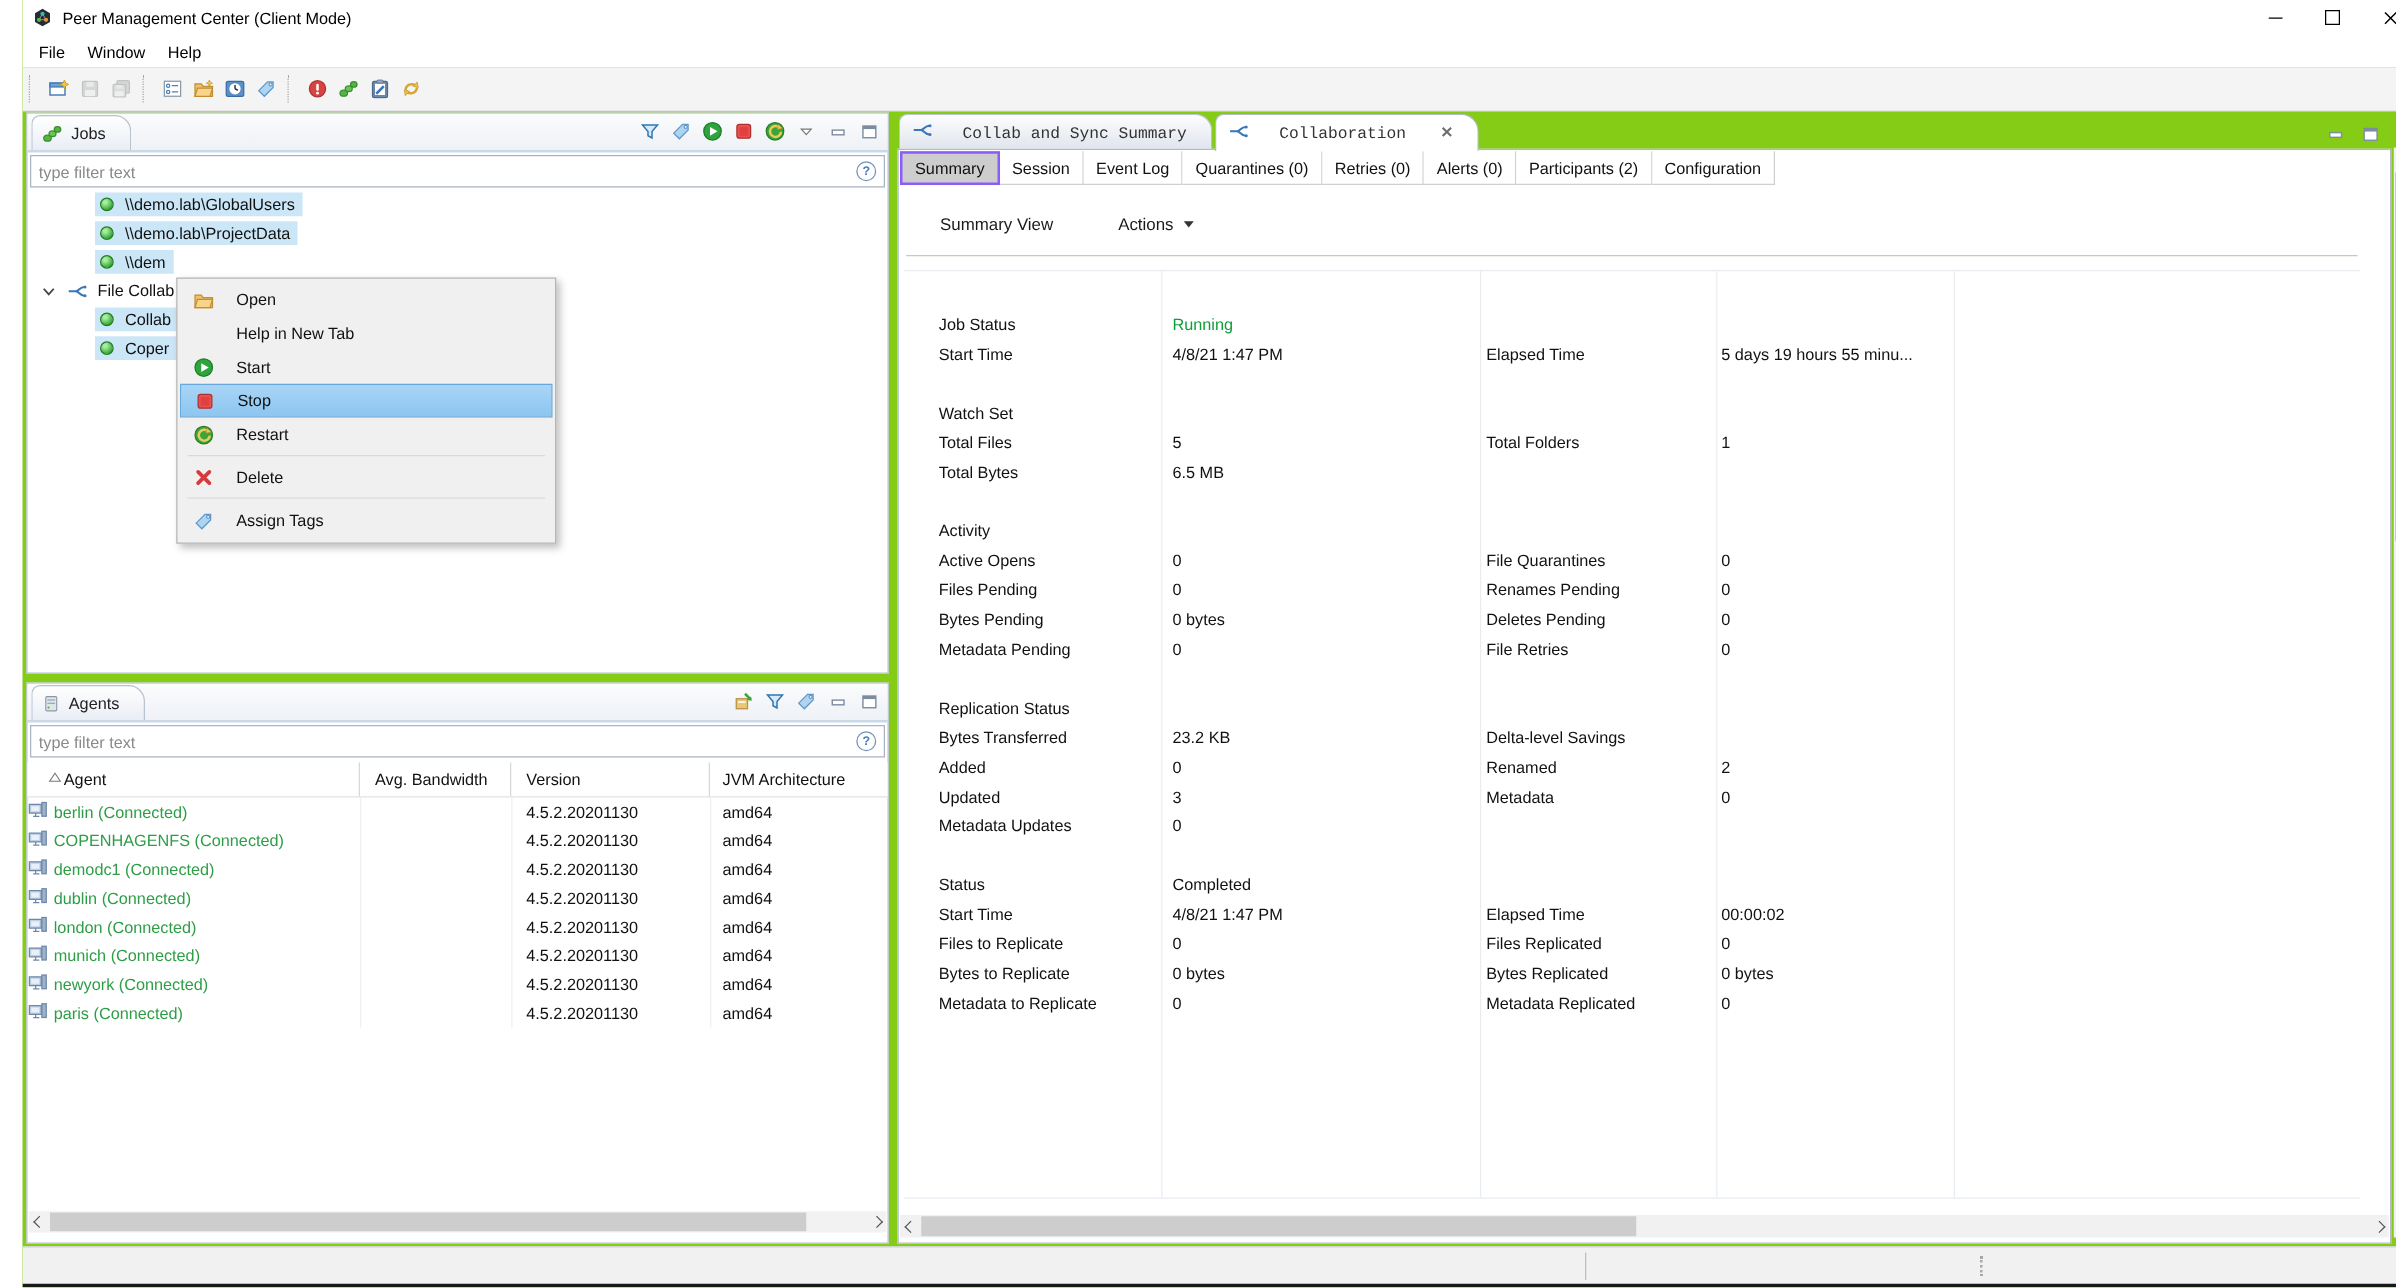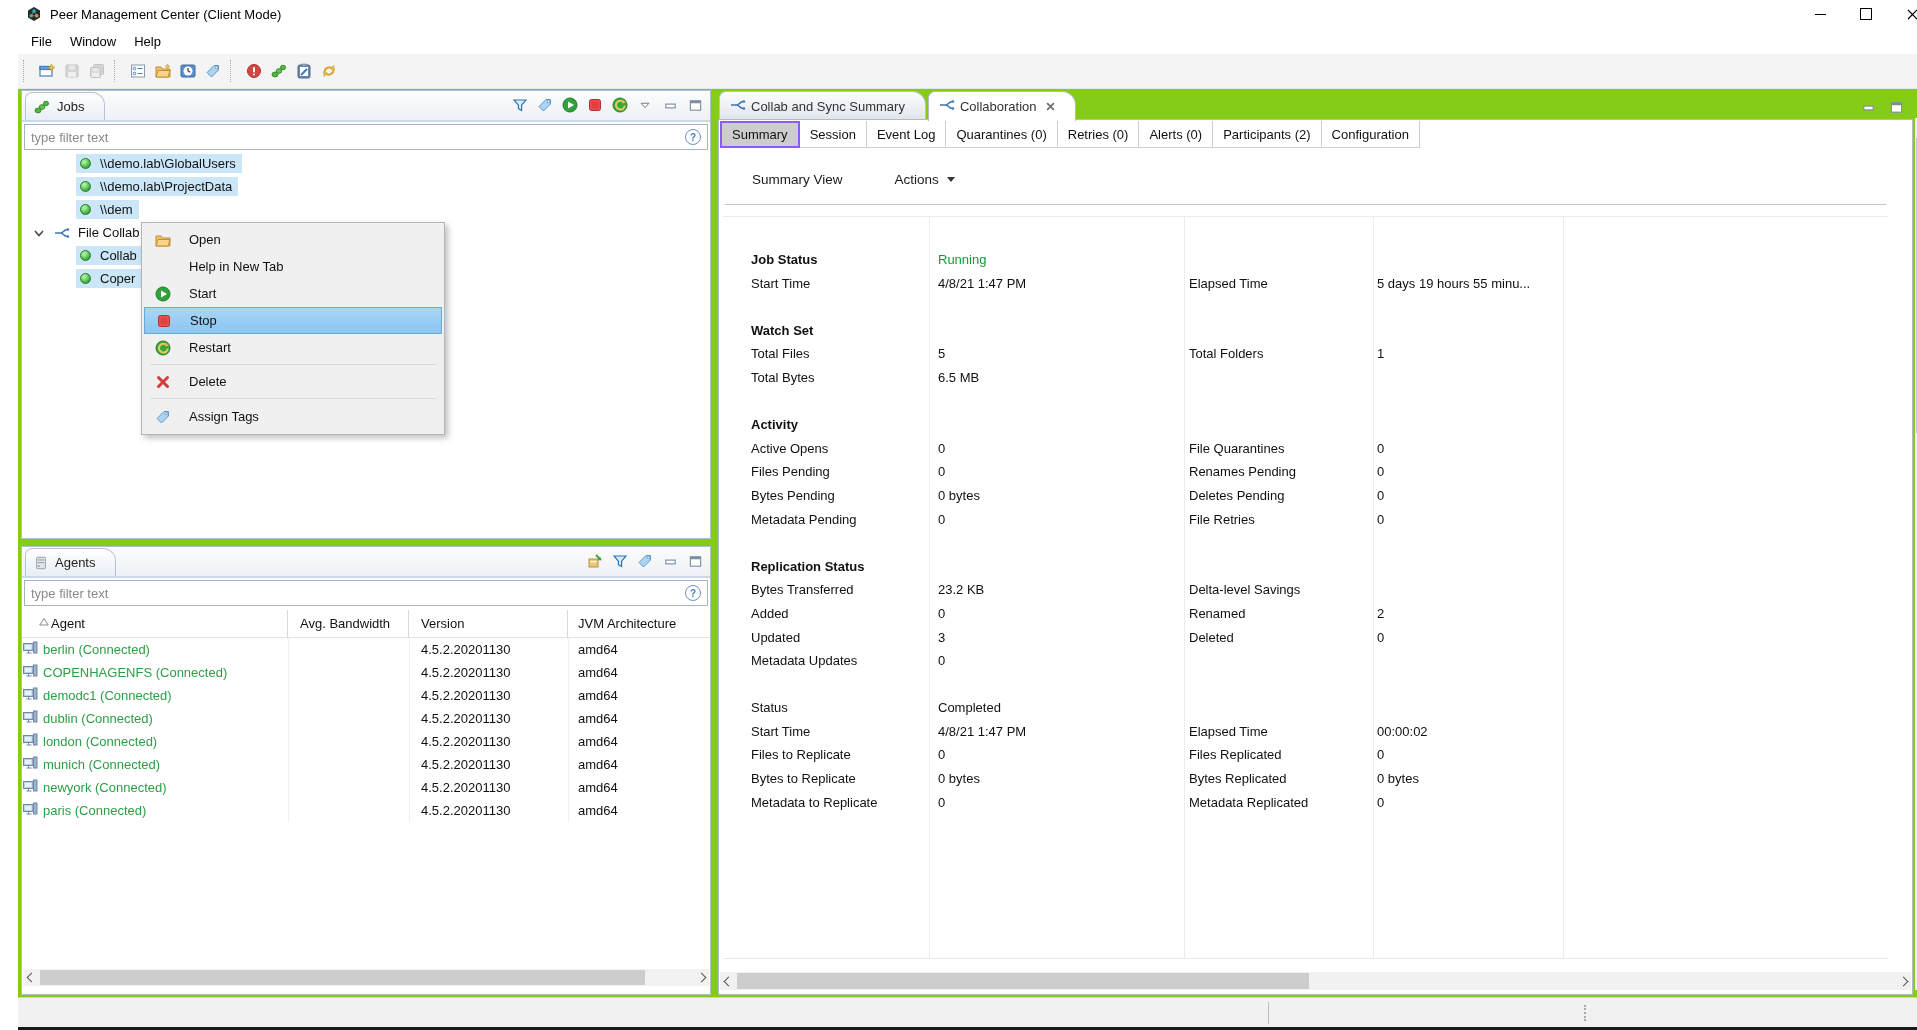--- a/index.html
+++ b/index.html
@@ -66,39 +66,39 @@
   .green{color:#2d9e46;}
   .agline{position:absolute;top:0;bottom:0;width:1px;background:#efefef;}
   .hscroll{position:absolute;left:1px;right:1px;bottom:8px;height:17px;background:#f2f2f2;}
   .sb-thumb{position:absolute;top:1px;height:15px;background:#cdcdcd;}
   .sb-ar{position:absolute;top:0;width:16px;height:17px;display:flex;align-items:center;justify-content:center;}
   .chv{width:6px;height:6px;border-left:1.5px solid #555;border-bottom:1.5px solid #555;display:block;}
   .chv.l{transform:rotate(45deg);} .chv.r{transform:rotate(225deg);} .chv.u{transform:rotate(135deg);} .chv.d{transform:rotate(-45deg);}
   
   #editor{position:absolute;left:700px;top:90px;width:1195px;height:905px;}
   .etabs{position:absolute;left:0;top:0;right:0;height:30px;display:flex;align-items:flex-end;padding-left:1px;}
-  .etab{height:28px;display:flex;align-items:center;gap:5px;padding:0 20px 0 10px;border:1px solid #bcc4d0;border-bottom:none;border-radius:7px 14px 0 0;background:linear-gradient(#fdfdfe,#dfe4ec);margin-right:2px;color:#333;white-space:nowrap;}
+  .etab{height:28px;display:flex;align-items:center;gap:24px;padding:0 20px 0 10px;border:1px solid #bcc4d0;border-bottom:none;border-radius:7px 14px 0 0;background:linear-gradient(#fdfdfe,#dfe4ec);margin-right:2px;color:#333;white-space:nowrap;font-family:Liberation Mono, monospace;}
   .etab.active{background:#fff;position:relative;z-index:3;height:29px;margin-bottom:-1px;border-color:#b2bac6;}
   .etab-min{position:absolute;right:6px;top:6px;display:flex;gap:6px;}
   .econtent{position:absolute;left:0;right:0;top:29px;bottom:0;background:#fff;border:1px solid #b2bac6;box-sizing:border-box;}
   .stabs{display:flex;position:absolute;top:1px;left:1px;white-space:nowrap;}
   .stab{height:27px;display:flex;align-items:center;padding:0 10px;border-right:1px solid #cfcfcf;border-bottom:1px solid #cfcfcf;background:#fff;color:#111;box-sizing:border-box;}
   .stab.sel{background:#cdcdcd;border:2px solid #8b5cf6;}
   .sumhead{position:absolute;top:52px;left:33px;display:flex;gap:52px;align-items:center;font-size:13.5px;color:#1a1a1a;white-space:nowrap;}
   .act{display:flex;align-items:center;gap:8px;}
   .tri-dn{width:0;height:0;border-left:4.5px solid transparent;border-right:4.5px solid transparent;border-top:5.5px solid #333;display:block;}
   .divline{position:absolute;top:84px;left:6px;right:26px;height:1px;background:#c6c6c6;}
   .hlineA{position:absolute;top:96px;left:4px;right:24px;height:1px;background:#e8ecf1;}
   .hlineB{position:absolute;top:838px;left:4px;right:24px;height:1px;background:#e8ecf1;}
   .vline{position:absolute;top:96px;height:742px;width:1px;background:#e9edf2;}
   .sumwrap{position:absolute;top:97px;left:1px;right:24px;bottom:40px;overflow:hidden;padding-top:31px;}
   .sum-sec{margin-bottom:23.6px;}
   .sum-row{display:grid;grid-template-columns:209px 255px 189px 190px 1fr;height:23.6px;line-height:23.6px;white-space:nowrap;}
   .sc1{padding-left:31px;} .sc2{padding-left:9px;} .sc3{padding-left:5px;} .sc4{padding-left:4px;}
-  .sum-title{font-weight:bold;}
+  .sum-title{font-weight:normal;}
   .v-green{color:#0f9e38;}
   .ehscroll{position:absolute;left:1px;right:1px;bottom:4px;height:18px;background:#f1f1f1;}
   
   .vscroll{position:absolute;left:1897px;top:118px;width:17px;height:872px;background:#f1f1f1;}
   .vs-ar{position:absolute;left:0;width:17px;height:16px;display:flex;align-items:center;justify-content:center;}
   .vs-thumb{position:absolute;left:1px;width:15px;top:20px;height:295px;background:#c8c8c8;}
   
   .statusbar{position:absolute;left:0;top:997px;right:0;height:30px;background:#f1f1f1;border-top:1px solid #d0d0d0;}
   .st-sep1{position:absolute;left:1250px;top:4px;height:22px;width:1px;background:#bdbdbd;}
   .st-sep2{position:absolute;left:1566px;top:7px;height:16px;width:0;border-left:2px dotted #a8a8a8;}
@@ -748,21 +748,21 @@
             </div>
             <div class="sum-row">
               <div class="sc1"><span class=" nosel">Added</span></div>
               <div class="sc2"><span class=" nosel">0</span></div>
               <div class="sc3"><span class=" nosel">Renamed</span></div>
               <div class="sc4"><span class=" nosel">2</span></div>
             </div>
             <div class="sum-row">
               <div class="sc1"><span class=" nosel">Updated</span></div>
               <div class="sc2"><span class=" nosel">3</span></div>
-              <div class="sc3"><span class=" nosel">Deleted</span></div>
+              <div class="sc3"><span class=" nosel">Metadata</span></div>
               <div class="sc4"><span class=" nosel">0</span></div>
             </div>
             <div class="sum-row">
               <div class="sc1"><span class=" nosel">Metadata Updates</span></div>
               <div class="sc2"><span class=" nosel">0</span></div>
               <div class="sc3"><span class=" nosel"></span></div>
               <div class="sc4"><span class=" nosel"></span></div>
             </div>
           </div>
           <div class="sum-sec">

